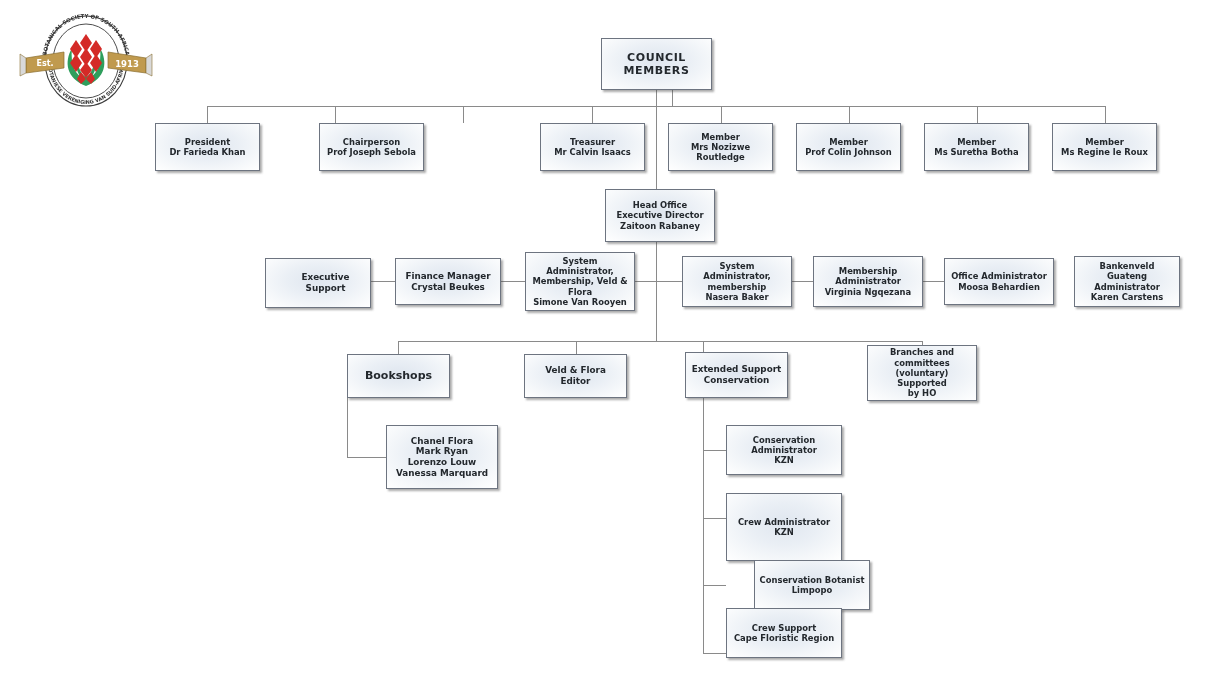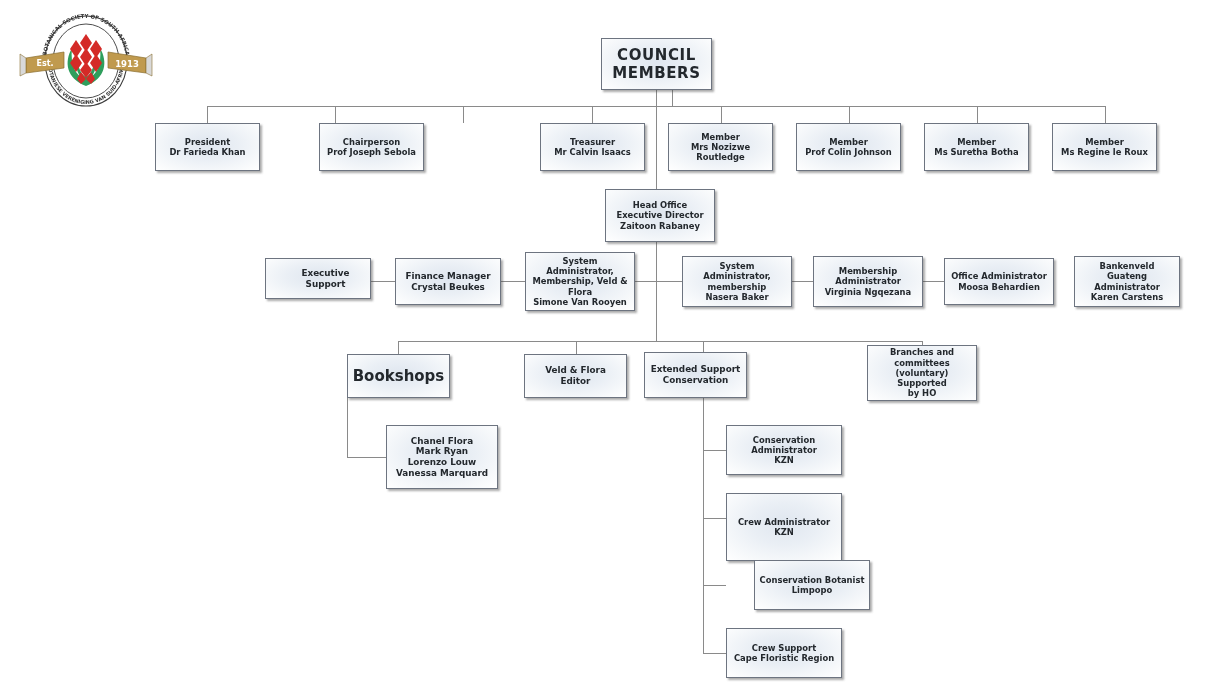--- a/index.html
+++ b/index.html
@@ -45,21 +45,21 @@
     line-height: 1.22;
     padding: 2px 4px;
   }
   .node .txt {
     display: block;
     width: 100%;
     white-space: pre-line;
   }
   .fs-8  { font-size: 8.4px; }
   .fs-85 { font-size: 8.8px; }
-  .fs-9  { font-size: 15px; }
+  .fs-9  { font-size: 11px; }
 
   .node.council {
     letter-spacing: 0.6px;
   }
 
   
   #logo {
     position: absolute;
     left: 16px;
     top: 10px;
@@ -180,21 +180,21 @@
     <span class="txt">Member
 Ms Regine le Roux</span>
   </div>
 
   <div class="node fs-8" style="left:605px; top:189px; width:110px; height:53px;">
     <span class="txt">Head Office
 Executive Director
 Zaitoon Rabaney</span>
   </div>
 
-  <div class="node fs-85" style="left:265px; top:258px; width:106px; height:41px;padding-left:19px;">
+  <div class="node fs-85" style="left:265px; top:258px; width:106px; height:50px;padding-left:19px;">
     <span class="txt">Executive Support</span>
   </div>
   <div class="node fs-85" style="left:395px; top:258px; width:106px; height:47px;">
     <span class="txt">Finance Manager
 Crystal Beukes</span>
   </div>
   <div class="node fs-8" style="left:525px; top:252px; width:110px; height:59px;">
     <span class="txt">System Administrator,
 Membership, Veld &amp;
 Flora
@@ -220,21 +220,21 @@
 Karen Carstens</span>
   </div>
 
   <div class="node fs-9" style="left:347px; top:354px; width:103px; height:44px;">
     <span class="txt">Bookshops</span>
   </div>
   <div class="node fs-85" style="left:524px; top:354px; width:103px; height:44px;">
     <span class="txt">Veld &amp; Flora
 Editor</span>
   </div>
-  <div class="node fs-85" style="left:644px; top:352px; width:103px; height:46px;">
+  <div class="node fs-85" style="left:685px; top:352px; width:103px; height:46px;">
     <span class="txt">Extended Support
 Conservation</span>
   </div>
   <div class="node fs-8" style="left:867px; top:345px; width:110px; height:56px;">
     <span class="txt">Branches and
 committees
 (voluntary) Supported
 by HO</span>
   </div>
 
@@ -251,18 +251,18 @@
 KZN</span>
   </div>
   <div class="node fs-8" style="left:726px; top:493px; width:116px; height:68px;">
     <span class="txt">Crew Administrator
 KZN</span>
   </div>
   <div class="node fs-8" style="left:726px; top:560px; width:116px; height:50px;margin-left:28px;">
     <span class="txt">Conservation Botanist
 Limpopo</span>
   </div>
-  <div class="node fs-8" style="left:726px; top:628px; width:116px; height:50px;">
+  <div class="node fs-8" style="left:726px; top:608px; width:116px; height:50px;">
     <span class="txt">Crew Support
 Cape Floristic Region</span>
   </div>
 
 </div>
 
 </body></html>

